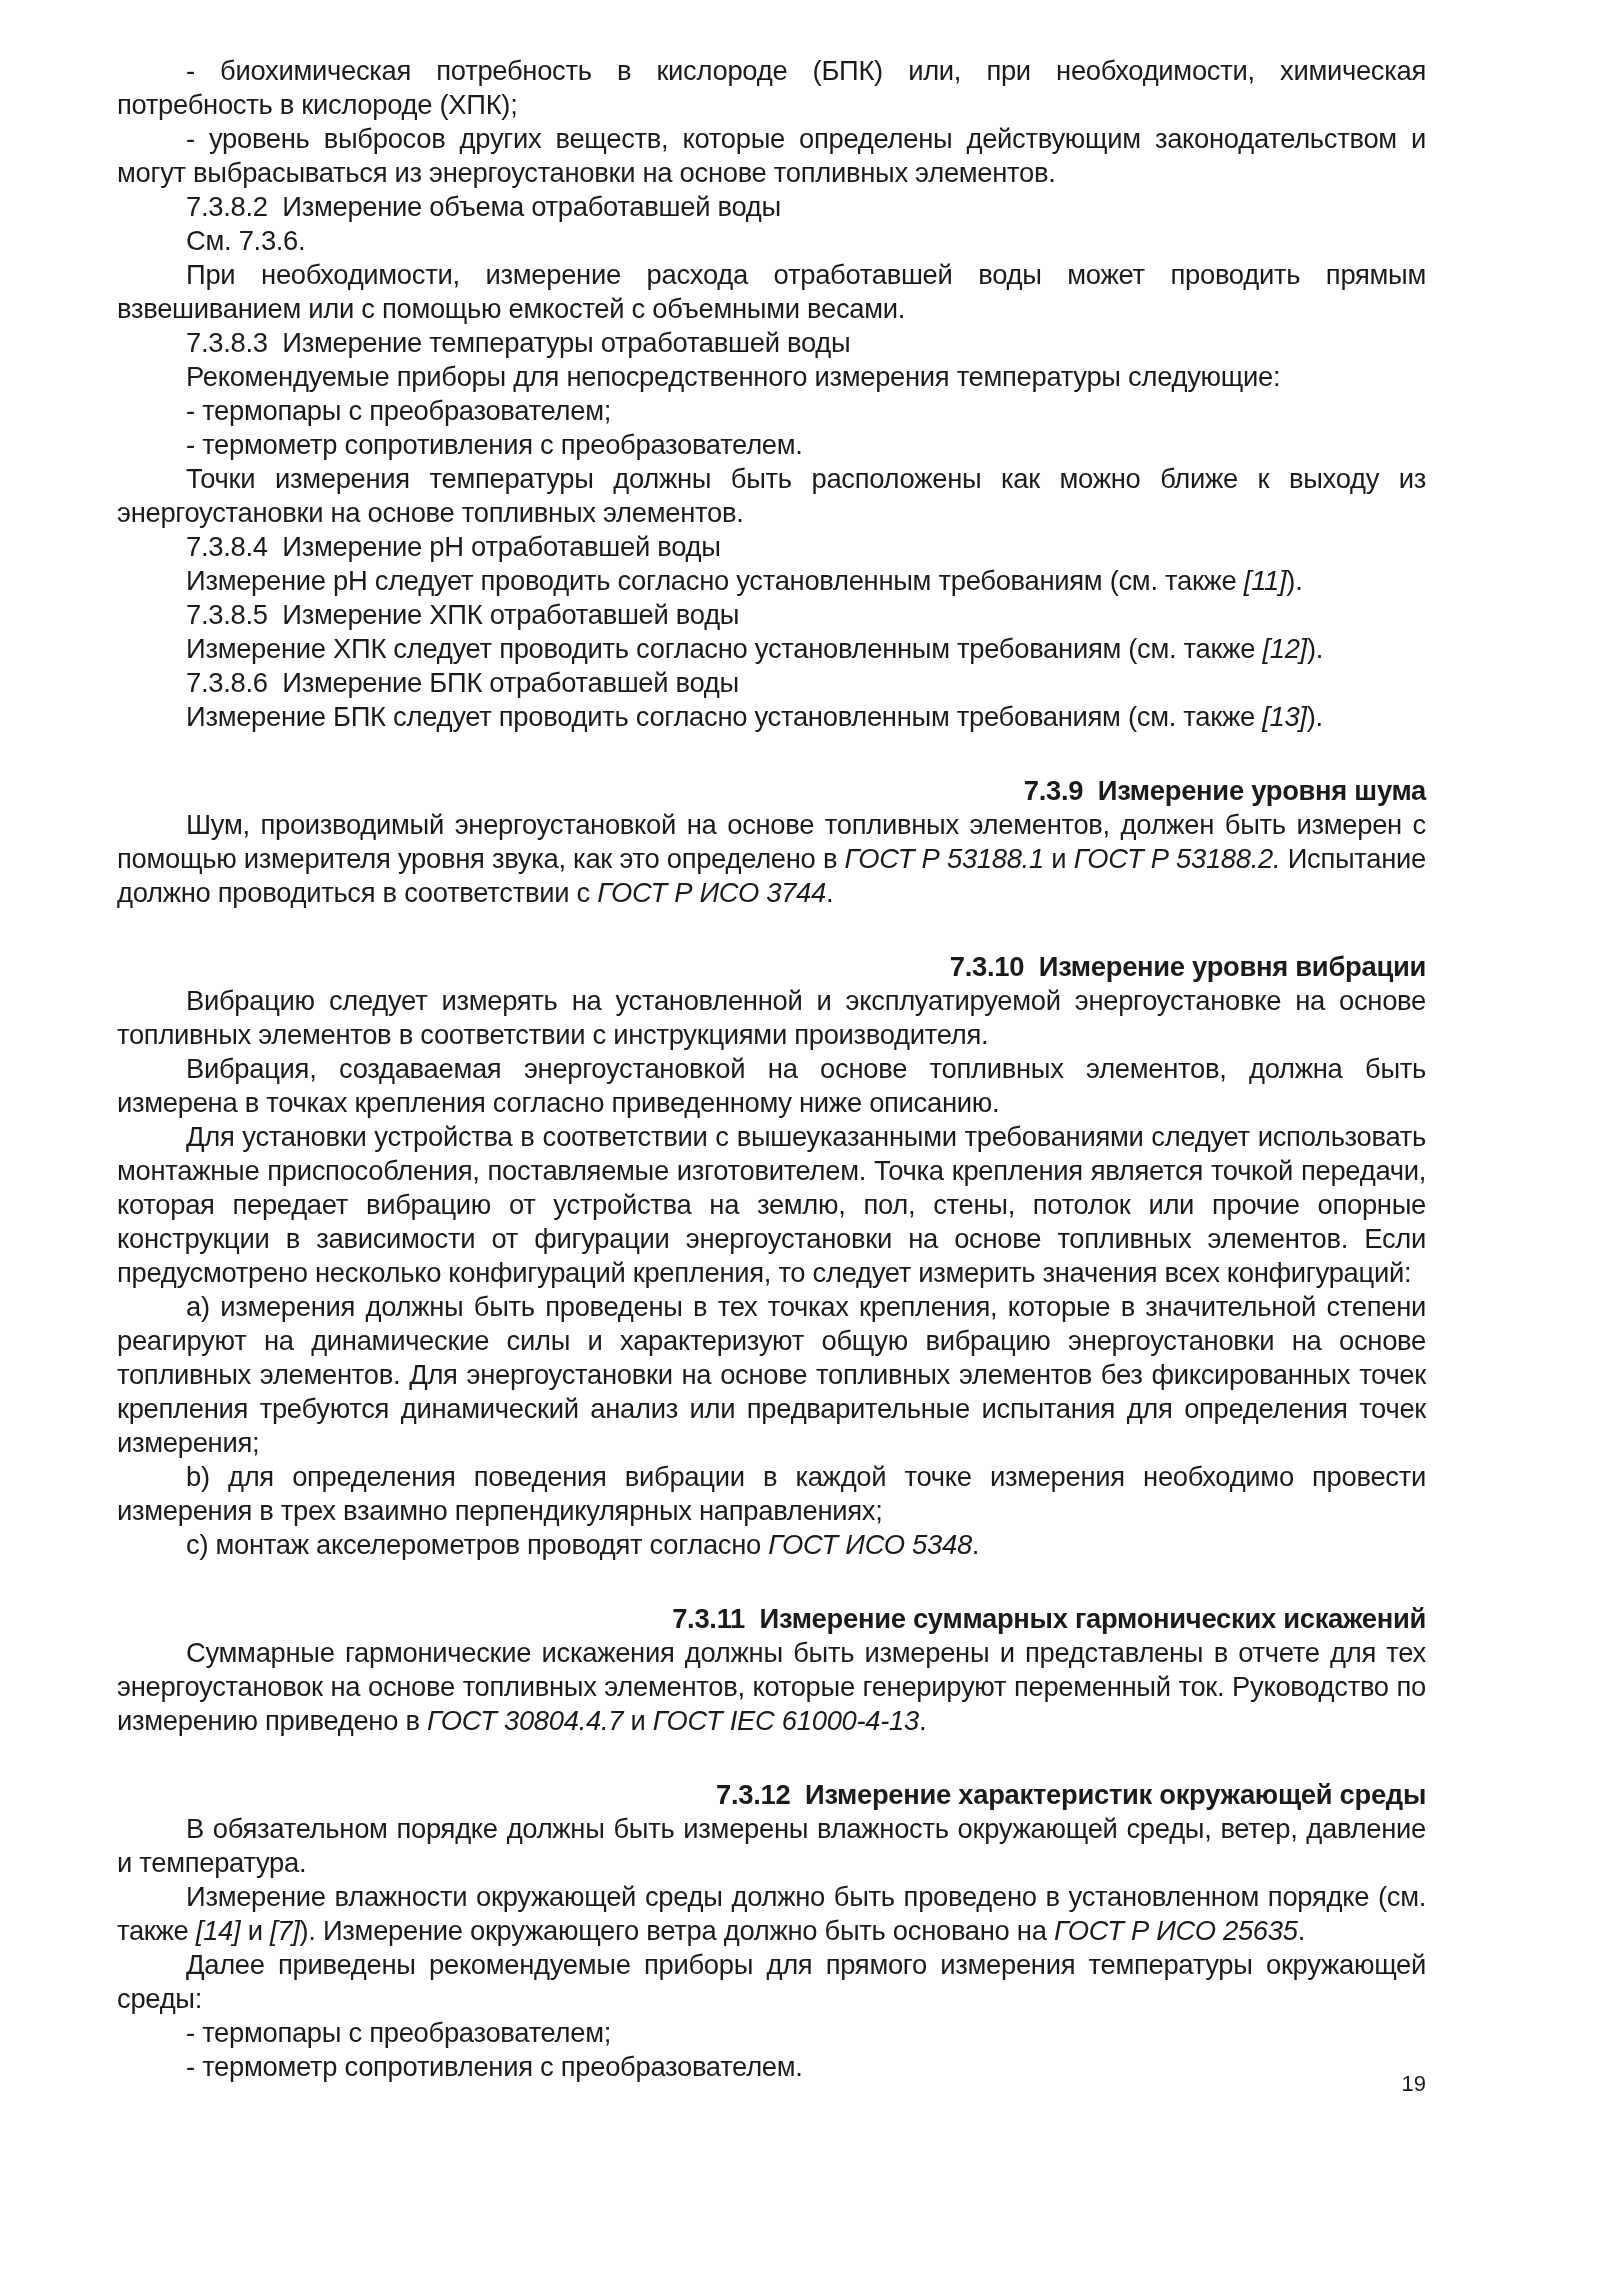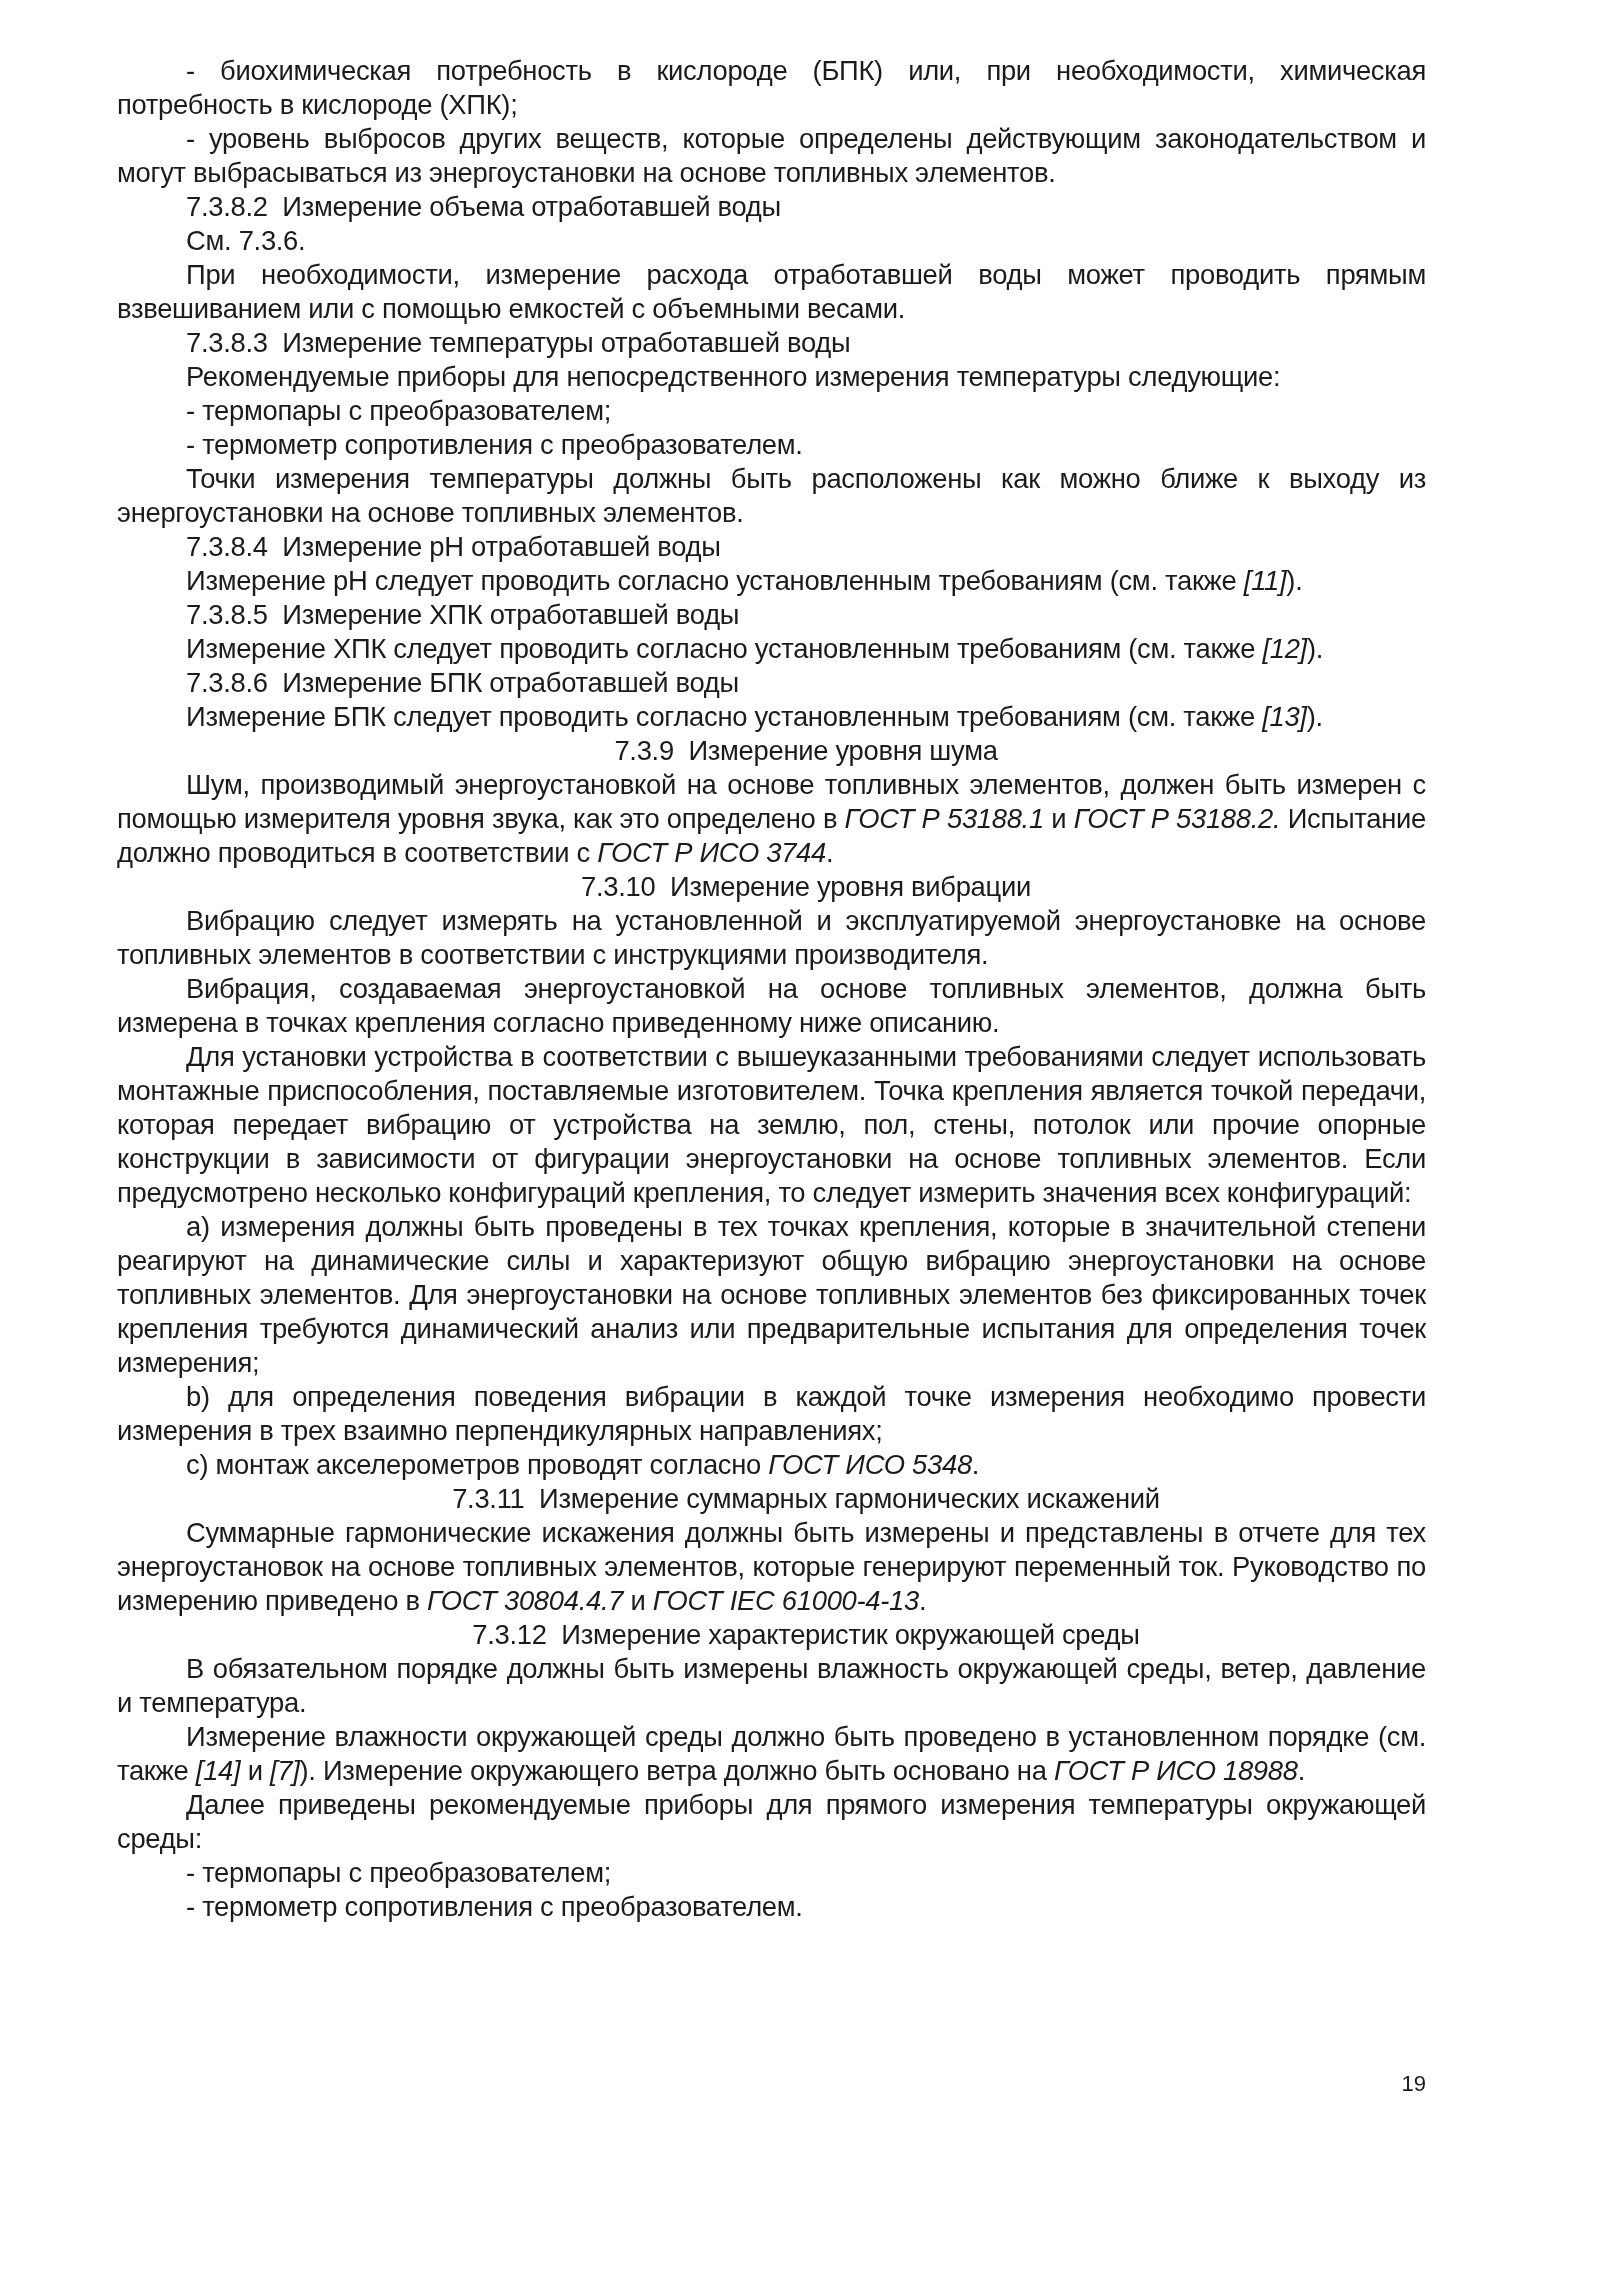--- a/index.html
+++ b/index.html
@@ -32,22 +32,23 @@
     font-size: 27.4px;
     line-height: 34px;
     letter-spacing: -0.3px;
   }
   .body-blocks p {
     margin: 0;
     text-align: justify;
     text-indent: 69px;
   }
   .body-blocks p.h {
-    font-weight: normal;
-    text-align: center;
+    font-weight: bold;
+    text-align: right;
+    margin-top: 40px;
   }
   .it { font-style: italic; }
   .page-number {
     position: absolute;
     top: 2068px;
     right: 0;
     font-size: 22px;
     line-height: 31px;
   }
 </style>
@@ -79,21 +80,21 @@
         <p><span>Вибрацию следует измерять на установленной и эксплуатируемой энергоустановке на основе топливных элементов в соответствии с инструкциями производителя.</span></p>
         <p><span>Вибрация, создаваемая энергоустановкой на основе топливных элементов, должна быть измерена в точках крепления согласно приведенному ниже описанию.</span></p>
         <p><span>Для установки устройства в соответствии с вышеуказанными требованиями следует использовать монтажные приспособления, поставляемые изготовителем. Точка крепления является точкой передачи, которая передает вибрацию от устройства на землю, пол, стены, потолок или прочие опорные конструкции в зависимости от фигурации энергоустановки на основе топливных элементов. Если предусмотрено несколько конфигураций крепления, то следует измерить значения всех конфигураций:</span></p>
         <p><span>a) измерения должны быть проведены в тех точках крепления, которые в значительной степени реагируют на динамические силы и характеризуют общую вибрацию энергоустановки на основе топливных элементов. Для энергоустановки на основе топливных элементов без фиксированных точек крепления требуются динамический анализ или предварительные испытания для определения точек измерения;</span></p>
         <p><span>b) для определения поведения вибрации в каждой точке измерения необходимо провести измерения в трех взаимно перпендикулярных направлениях;</span></p>
         <p><span>c) монтаж акселерометров проводят согласно </span><span class="it">ГОСТ ИСО 5348</span><span>.</span></p>
         <p class="h"><span>7.3.11&nbsp; Измерение суммарных гармонических искажений</span></p>
         <p><span>Суммарные гармонические искажения должны быть измерены и представлены в отчете для тех энергоустановок на основе топливных элементов, которые генерируют переменный ток. Руководство по измерению приведено в </span><span class="it">ГОСТ 30804.4.7</span><span> и </span><span class="it">ГОСТ IEC 61000-4-13</span><span>.</span></p>
         <p class="h"><span>7.3.12&nbsp; Измерение характеристик окружающей среды</span></p>
         <p><span>В обязательном порядке должны быть измерены влажность окружающей среды, ветер, давление и температура.</span></p>
-        <p><span>Измерение влажности окружающей среды должно быть проведено в установленном порядке (см. также </span><span class="it">[14]</span><span> и </span><span class="it">[7]</span><span>). Измерение окружающего ветра должно быть основано на </span><span class="it">ГОСТ Р ИСО 18988</span><span>.</span></p>
+        <p><span>Измерение влажности окружающей среды должно быть проведено в установленном порядке (см. также </span><span class="it">[14]</span><span> и </span><span class="it">[7]</span><span>). Измерение окружающего ветра должно быть основано на </span><span class="it">ГОСТ Р ИСО 25635</span><span>.</span></p>
         <p><span>Далее приведены рекомендуемые приборы для прямого измерения температуры окружающей среды:</span></p>
         <p><span>- термопары с преобразователем;</span></p>
         <p><span>- термометр сопротивления с преобразователем.</span></p>
       </div>
     <div class="page-number">19</div>
   </div>
 </div>
 
 
 </body></html>

